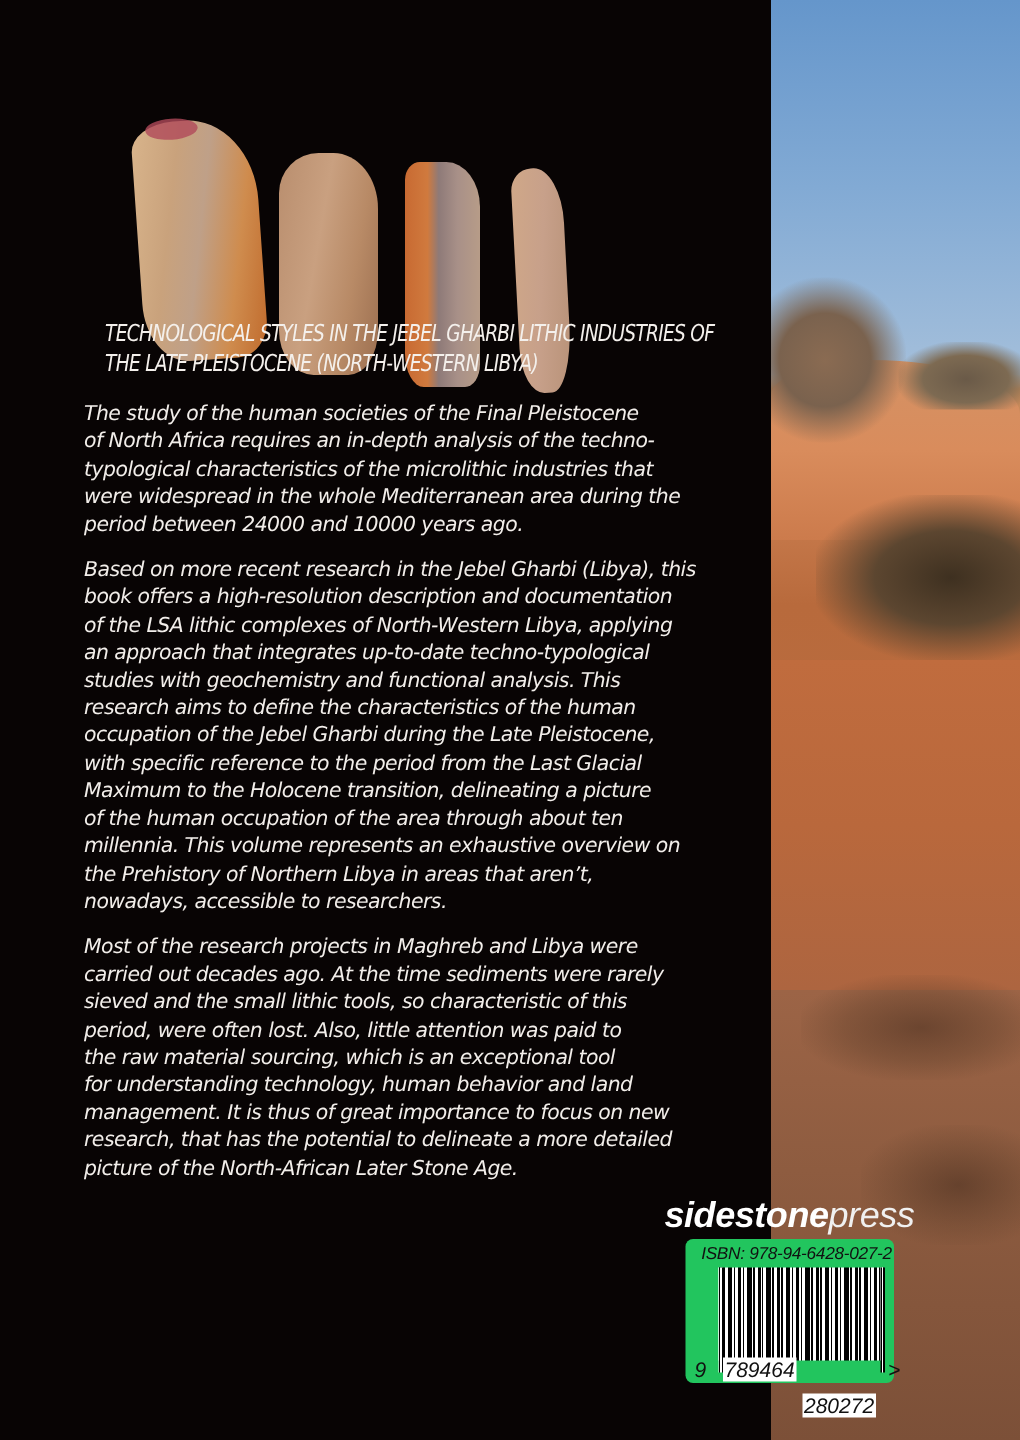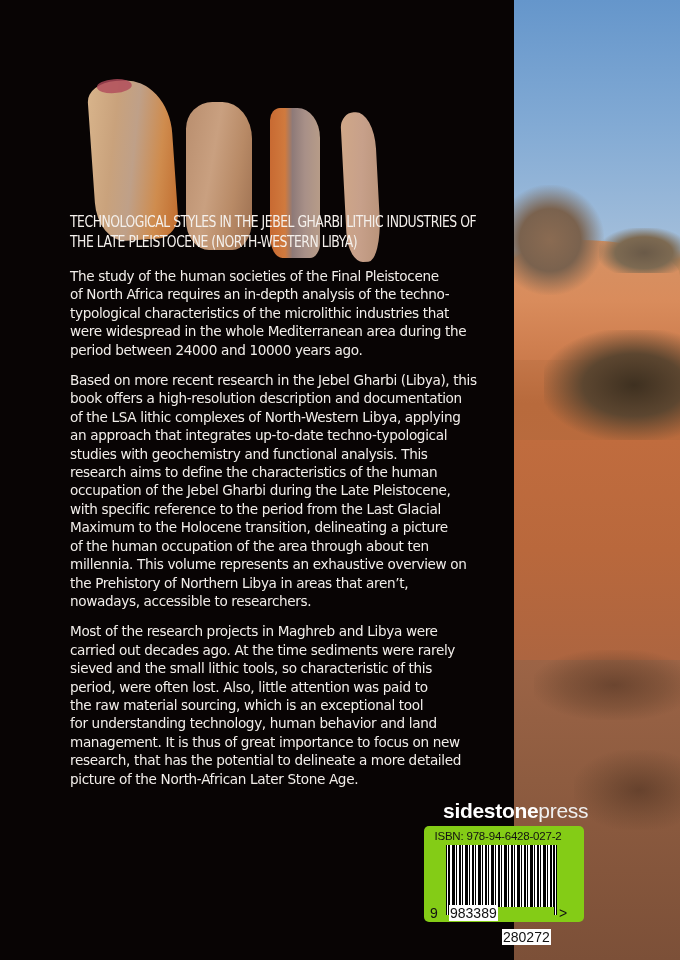--- a/index.html
+++ b/index.html
@@ -2,21 +2,21 @@
 <html><head>
   <meta charset="utf-8">
   <style>
     html, body { margin: 0; padding: 0; }
     body {
       width: 680px; height: 960px; overflow: hidden;
       background: #080404;
       position: relative;
       font-family: "DejaVu Sans", sans-serif;
     }
-    .cover { position: absolute; inset: 0; width: 680px; height: 960px; }
+    .cover { position: absolute; inset: 0; width: 680px; height: 960px; font-style: italic; }
     .left-panel {
       position: absolute; left: 0; top: 0; width: 514px; height: 960px;
       background: #080404;
     }
     
     .photo-strip {
       position: absolute; left: 514px; top: 0; width: 166px; height: 960px;
       overflow: hidden;
       background: linear-gradient(to bottom,
         #5f90c8 0%, #7aa3d0 12%, #9ab8d8 22%, #a9c1d8 26%,
@@ -68,41 +68,41 @@
       color: #f4f0ec;
       font-family: "DejaVu Sans", sans-serif;
       font-size: 15.5px; line-height: 20px;
       letter-spacing: -0.6px;
       transform: scaleX(0.8); transform-origin: left top;
       width: 520px;
       text-transform: uppercase;
       font-weight: normal;
     }
     .body {
-      position: absolute; left: 70px; top: 267px; width: 430px;
+      position: absolute; left: 56px; top: 267px; width: 430px;
       color: #f2eeea;
       font-family: "DejaVu Sans", sans-serif;
       font-size: 13.6px; line-height: 18.4px;
       letter-spacing: -0.35px;
     }
     .body p { margin: 0 0 12px 0; white-space: pre-line; }
 
     
     .publisher {
       position: absolute; left: 443px; top: 799px;
       font-family: "Liberation Sans", sans-serif;
-      font-size: 21px; color: #ffffff; letter-spacing: -0.3px;
+      font-size: 24px; color: #ffffff; letter-spacing: -0.3px;
       line-height: 24px;
     }
     .publisher .bold { font-weight: bold; }
     .publisher .light { font-weight: normal; color: #f0f0f0; }
 
     .barcode-box {
-      position: absolute; left: 424px; top: 826px; width: 160px; height: 96px;
-      background: #84cc16; border-radius: 5px;
+      position: absolute; left: 457px; top: 826px; width: 139px; height: 96px;
+      background: #22c55e; border-radius: 5px;
     }
     .isbn-text {
       position: absolute; left: 0; top: 4px; width: 148px; text-align: center;
       font-family: "Liberation Sans", sans-serif; font-size: 11.5px; color: #111;
       letter-spacing: -0.2px;
     }
     .bars {
       position: absolute; left: 22px; top: 19px; width: 110px; height: 62px;
       background: repeating-linear-gradient(90deg,
         #000 0px, #000 2px, #fff 2px, #fff 3px, #000 3px, #000 4px, #fff 4px, #fff 6px,
@@ -185,19 +185,19 @@
 
   <div class="publisher"><span class="bold">sidestone</span><span class="light">press</span></div>
 
   <div class="barcode-box">
     <div class="isbn-text">ISBN: 978-94-6428-027-2</div>
     <div class="bars"></div>
     <div class="bars-lead-left"></div>
     <div class="bars-lead-right"></div>
     <div class="ean-digits">
       <span class="ean-first">9</span>
-      <span class="ean-left">983389</span>
+      <span class="ean-left">789464</span>
       <span class="ean-right">280272</span>
       <span class="ean-arrow">&gt;</span>
     </div>
   </div>
 
 </div>
 
 </body></html>

